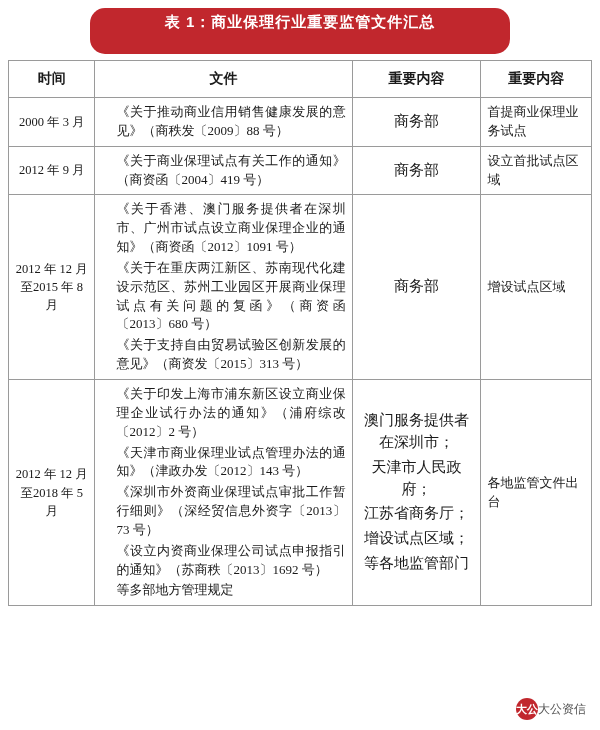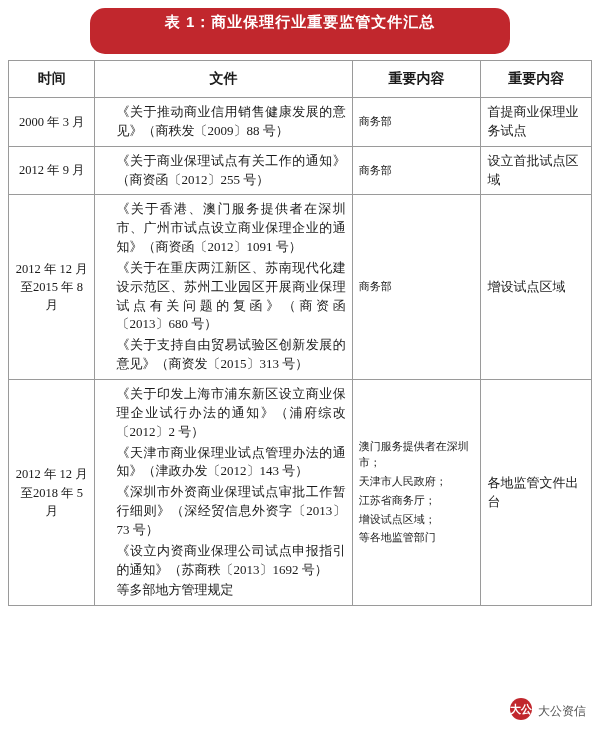--- a/index.html
+++ b/index.html
@@ -60,42 +60,42 @@
   td.c-time {
     text-align: center;
     font-size: 12.5px;
   }
   td.c-doc {
     text-align: justify;
     text-justify: inter-ideograph;
     font-size: 13px;
   }
   td.c-org {
-    font-size: 11px;
+    text-align: center;
+    font-size: 15px;
   }
   td.c-key {
     text-align: left;
     font-size: 13px;
     margin-left: 24px;
   }
   .col-time { width: 86px; }
   .col-doc  { width: 256px; }
   .col-org  { width: 128px; }
   .col-key  { width: 110px; }
   .para { margin: 0 0 2px 15px; }
   .para:last-child { margin-bottom: 0; }
   .org-line { margin: 0 0 3px 0; }
   .org-line:last-child { margin-bottom: 0; }
   .watermark {
     position: absolute;
     right: 14px;
     bottom: 10px;
     display: flex;
-    align-items: flex-end;
-    gap: 6px;
+    align-items: center;
     font-size: 12px;
     color: #555555;
     font-family: "Liberation Sans", "DejaVu Sans", sans-serif;
   }
   .wm-logo {
     width: 22px;
     height: 22px;
     border-radius: 50%;
     background: #c1272d;
     color: #ffffff;
@@ -136,21 +136,21 @@
         </td>
         <td class="c-org">
           <p class="org-line">商务部</p>
         </td>
         <td class="c-key">首提商业保理业务试点</td>
       </tr>
 
       <tr>
         <td class="c-time">2012 年 9 月</td>
         <td class="c-doc">
-          <p class="para">《关于商业保理试点有关工作的通知》（商资函〔2012〕255 号）</p>
+          <p class="para">《关于商业保理试点有关工作的通知》（商资函〔2004〕419 号）</p>
         </td>
         <td class="c-org">
           <p class="org-line">商务部</p>
         </td>
         <td class="c-key">设立首批试点区域</td>
       </tr>
 
 
       <tr>
         <td class="c-time">2012 年 12 月至2015 年 8 月</td>

